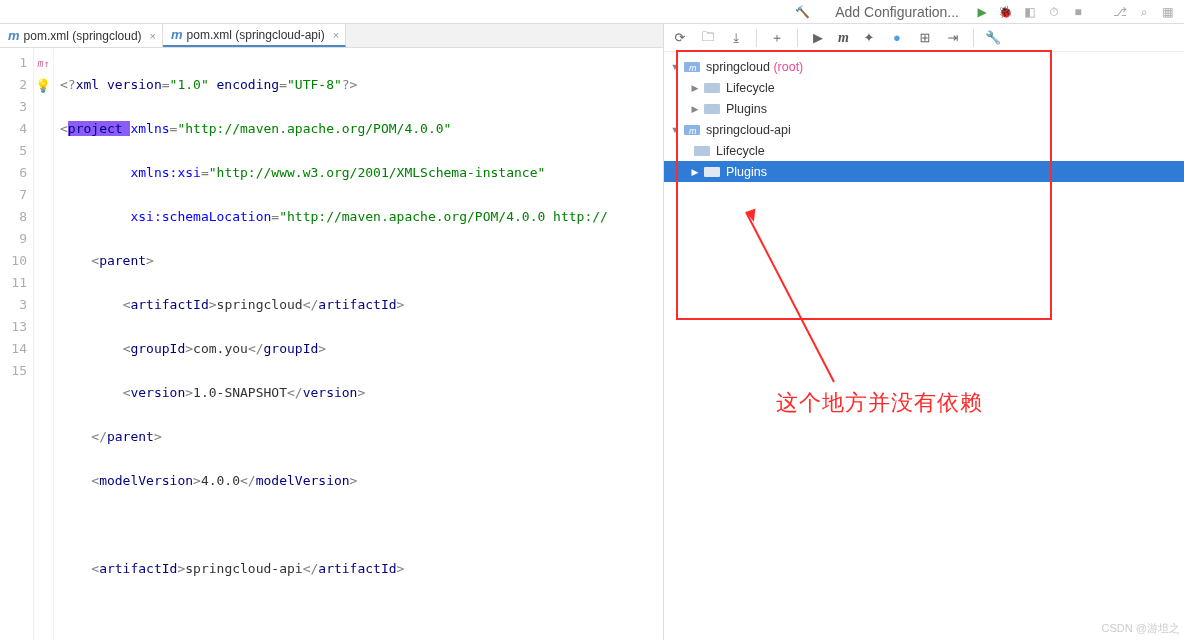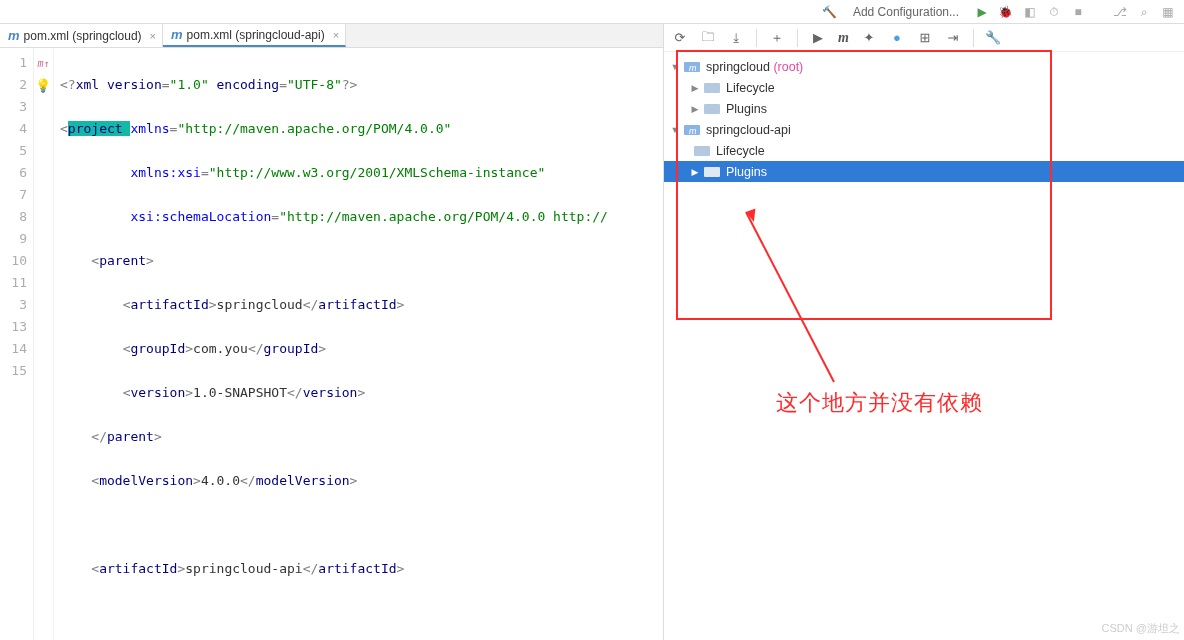--- a/index.html
+++ b/index.html
@@ -1,19 +1,19 @@
 <!DOCTYPE html>
 <html><head>
 <meta charset="utf-8">
 <style>
   * { margin:0; padding:0; box-sizing:border-box; }
   body { font-family: "Segoe UI", Arial, sans-serif; font-size:12px; background:#fff; color:#333; position:relative; width:1184px; height:640px; overflow:hidden;}
   
   .top-bar { height:24px; border-bottom:1px solid #ddd; display:flex; justify-content:flex-end; align-items:center; padding:0 8px; gap:8px;}
-  .top-btn { padding:1px 6px; font-size:12px; color:#666; border:1px solid transparent;}
+  .top-btn { padding:1px 6px; font-size:14px; color:#666; border:1px solid transparent;margin-left:9px;}
   .top-icon { width:16px; height:16px; color:#aaa; display:inline-flex; align-items:center; justify-content:center;}
   .top-icon.green { color:#4a9d4a; }
   
   .main { display:flex; height:616px; }
   .left { flex:1; display:flex; flex-direction:column; border-right:1px solid #ddd; }
   .right { width:520px; display:flex; flex-direction:column; position:relative;}
   
   .tabs { height:24px; display:flex; border-bottom:1px solid #ddd; background:#f2f2f2; }
   .tab { padding:3px 6px 3px 8px; display:flex; align-items:center; gap:4px; background:#fff; border-right:1px solid #ddd; font-size:12px;}
   .tab.active { border-bottom:2px solid #4a88c7; }
@@ -23,21 +23,21 @@
   .editor { display:flex; flex:1; font-family:"Consolas","Menlo",monospace; font-size:13px; overflow:hidden;}
   .gutter { width:34px; background:#fff; border-right:1px solid #eee; text-align:right; padding:4px 6px 0 0; color:#adadad; line-height:22px;}
   .marks { width:20px; background:#fff; border-right:1px solid #f3f3f3; padding-top:4px; line-height:22px; text-align:center;}
   .code { flex:1; padding:4px 0 0 6px; line-height:22px; white-space:pre; overflow:hidden;}
   .code .line { height:22px; }
   
   .d  { color:#808080; } 
   .t  { color:#000080; } 
   .a  { color:#0000ff; } 
   .s  { color:#008000; }
-  .hl-sel { background:#14b8a6; }
+  .hl-sel { background:#8b5cf6; }
   
   .right-header { height:24px; border-bottom:1px solid #ddd; display:flex; align-items:center; justify-content:space-between; padding:0 8px; font-size:12px;}
   .right-header .gear { color:#777;}
   
   .maven-toolbar { height:28px; display:flex; align-items:center; gap:12px; padding:0 8px; border-bottom:1px solid #eee;}
   .maven-toolbar .sep { width:1px; height:18px; background:#ddd; }
   .tb-icon { width:16px; height:16px; color:#666; display:inline-flex; align-items:center; justify-content:center; font-size:13px;}
   .tb-m { color:#555; font-family:serif; font-style:italic; font-weight:bold; font-size:14px;}
   
   .tree { padding:4px 0; font-size:12.5px;}

